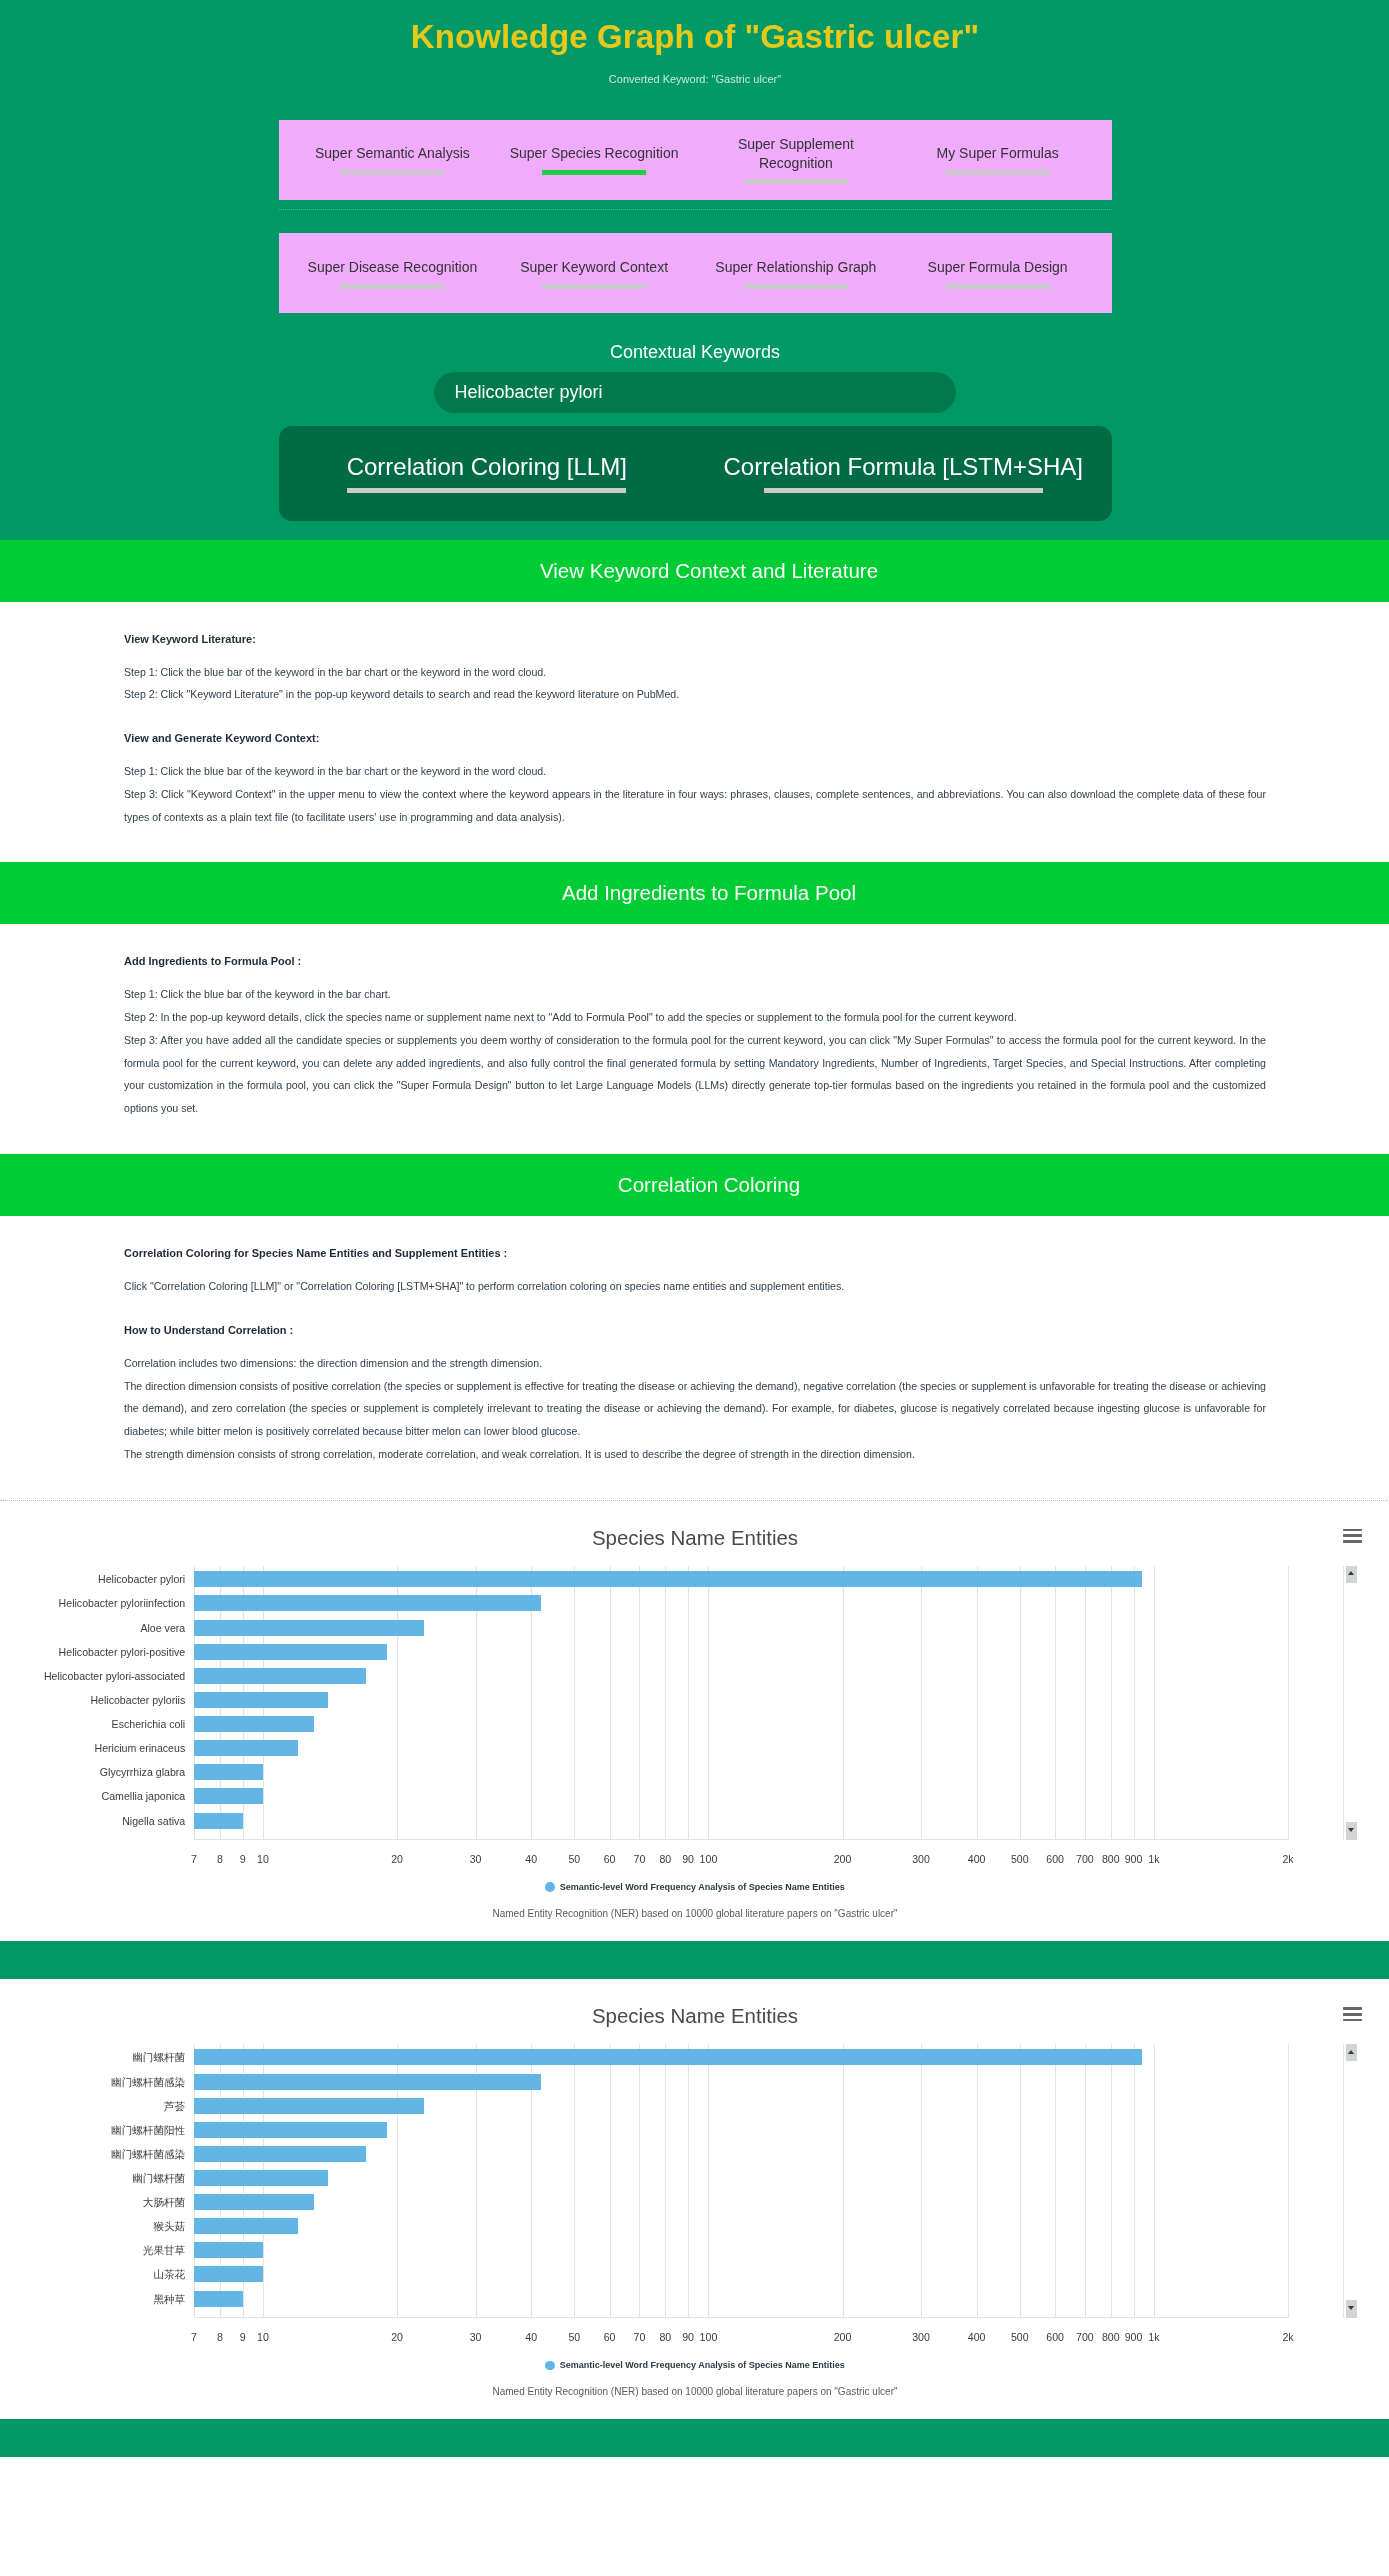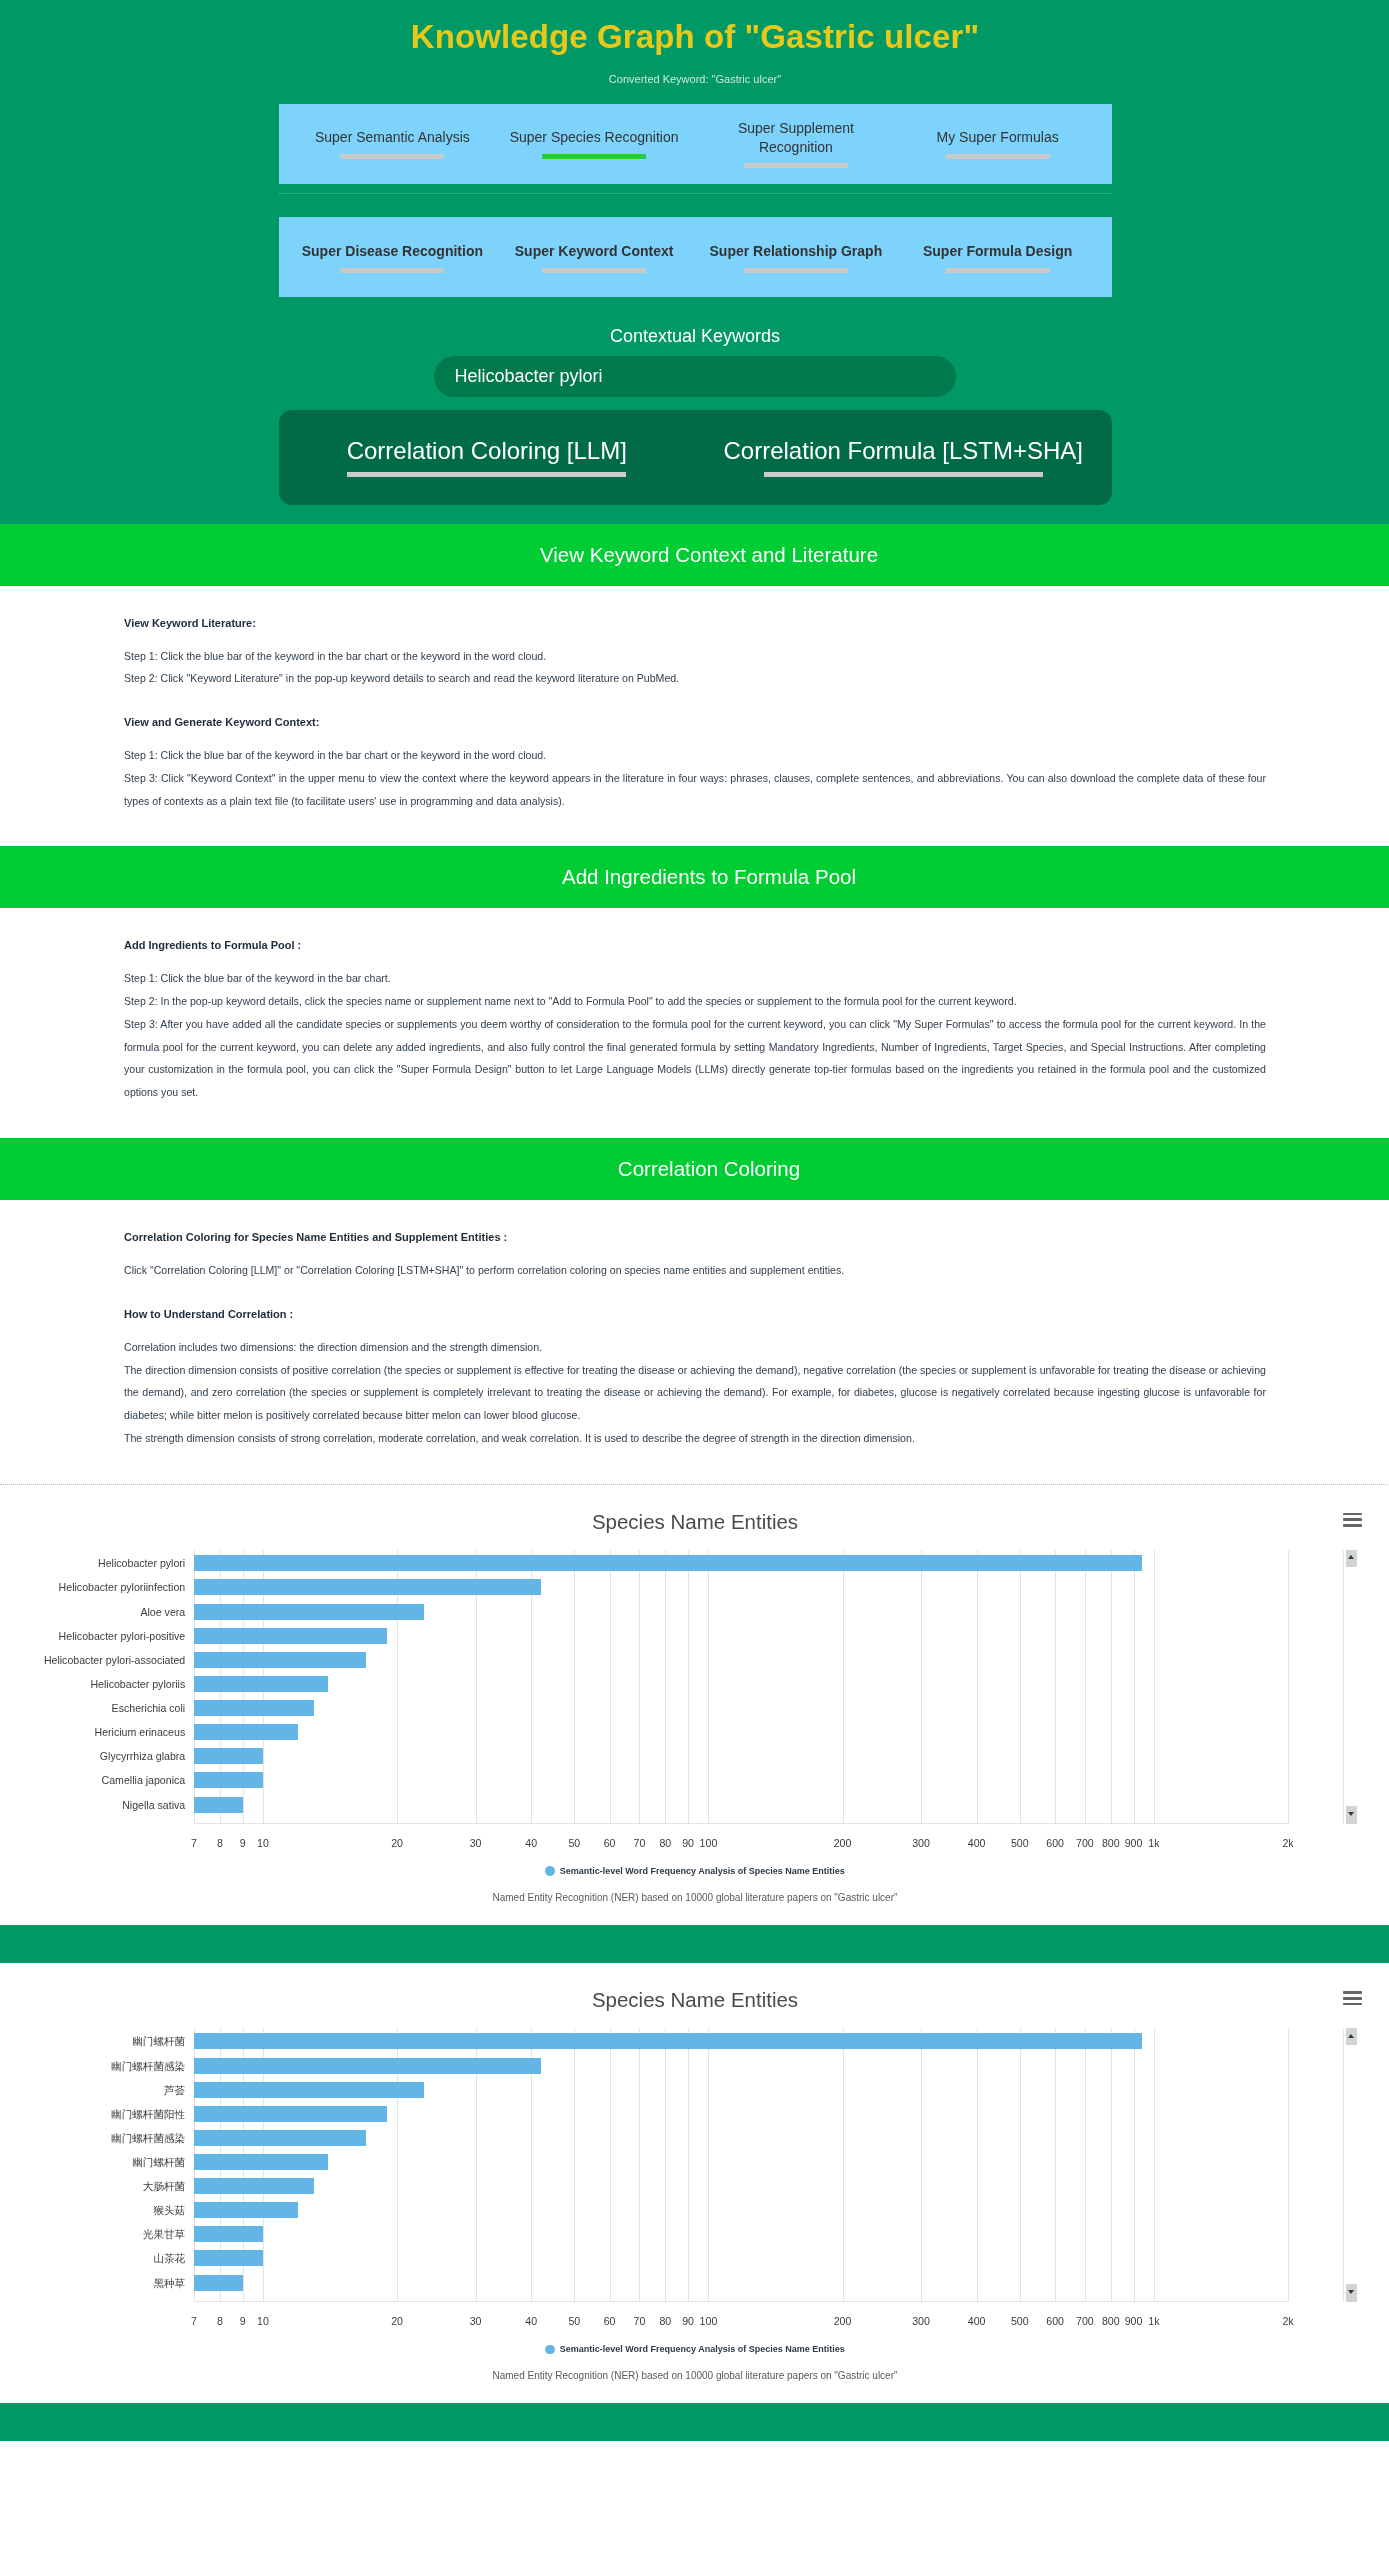--- a/index.html
+++ b/index.html
@@ -26,30 +26,30 @@
   }
   .hero-sub {
     text-align: center;
     color: #cfe9dc;
     font-size: 11px;
     margin-top: 17px;
   }
 
   
   .nav-card {
-    background: #7dd3fc;
+    background: #f0abfc;
     width: 833px;
-    margin: 19px auto 0 auto;
+    margin: 35px auto 0 auto;
     height: 80px;
     display: flex;
     align-items: center;
     justify-content: flex-start;
     padding: 0 13px;
   }
-  .nav-card.second { margin-top: 23.4px; font-weight: bold; }
+  .nav-card.second { margin-top: 23.4px; }
   .nav-item {
     width: 25%;
     text-align: center;
     padding: 0 7.3px;
     cursor: pointer;
   }
   .nav-item .nav-label {
     display: block;
     font-size: 14px;
     color: #333333;

